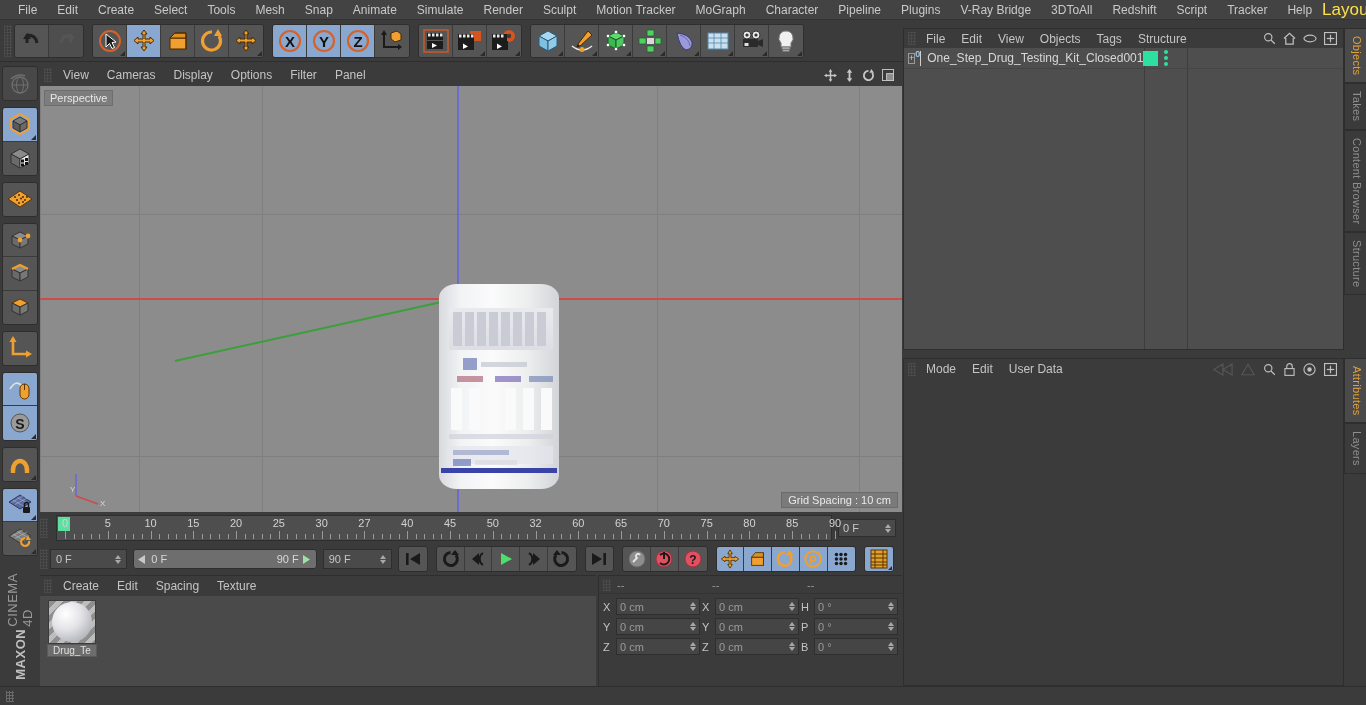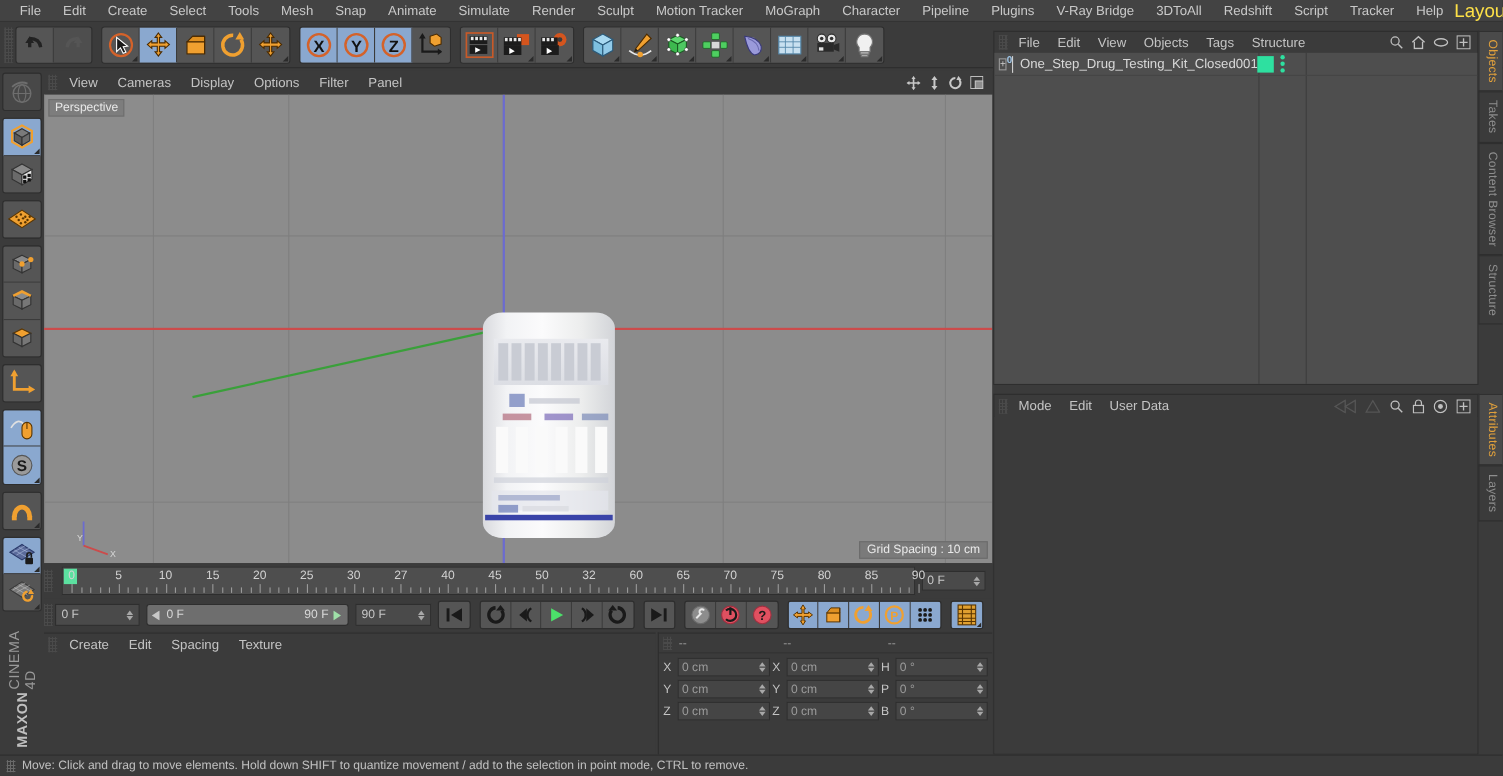--- a/index.html
+++ b/index.html
@@ -1124,20 +1124,28 @@
 <div class="mat-panel">
   <div class="submenu">
     <div class="grip" style="height:14px"></div>
     <div id="mat-menu" style="display:flex">
         <div class="mi">Create</div>
         <div class="mi">Edit</div>
         <div class="mi">Spacing</div>
         <div class="mi">Texture</div>
       </div>
   </div>
+  <div class="mat-body">
+    <div class="mat-item">
+      <div class="mat-sphere">
+        <div class="ball"></div>
+      </div>
+      <div class="mat-name">Drug_Te</div>
+    </div>
+  </div>
 </div>
 
 <div class="coord-panel">
   <div class="coord-head">
     <div class="grip" style="height:12px;margin-right:6px"></div>
     <span>--</span>
     <span>--</span>
     <span>--</span>
   </div>
   <div class="coord-rows">
@@ -1316,14 +1324,13 @@
   <div class="attr-body"></div>
 </div>
 
 <div class="vtabs" id="vtabs-bottom" style="top:358px;">
     <div class="vtab active">Attributes</div>
     <div class="vtab">Layers</div>
   </div>
 
 <div class="statusbar">
   <span class="sgrip"></span>
-  <span class="txt">Move: Click and drag to move elements. Hold down SHIFT to quantize movement / add to the selection in point mode, CTRL to remove.</span>
 </div>
 
 </body></html>

